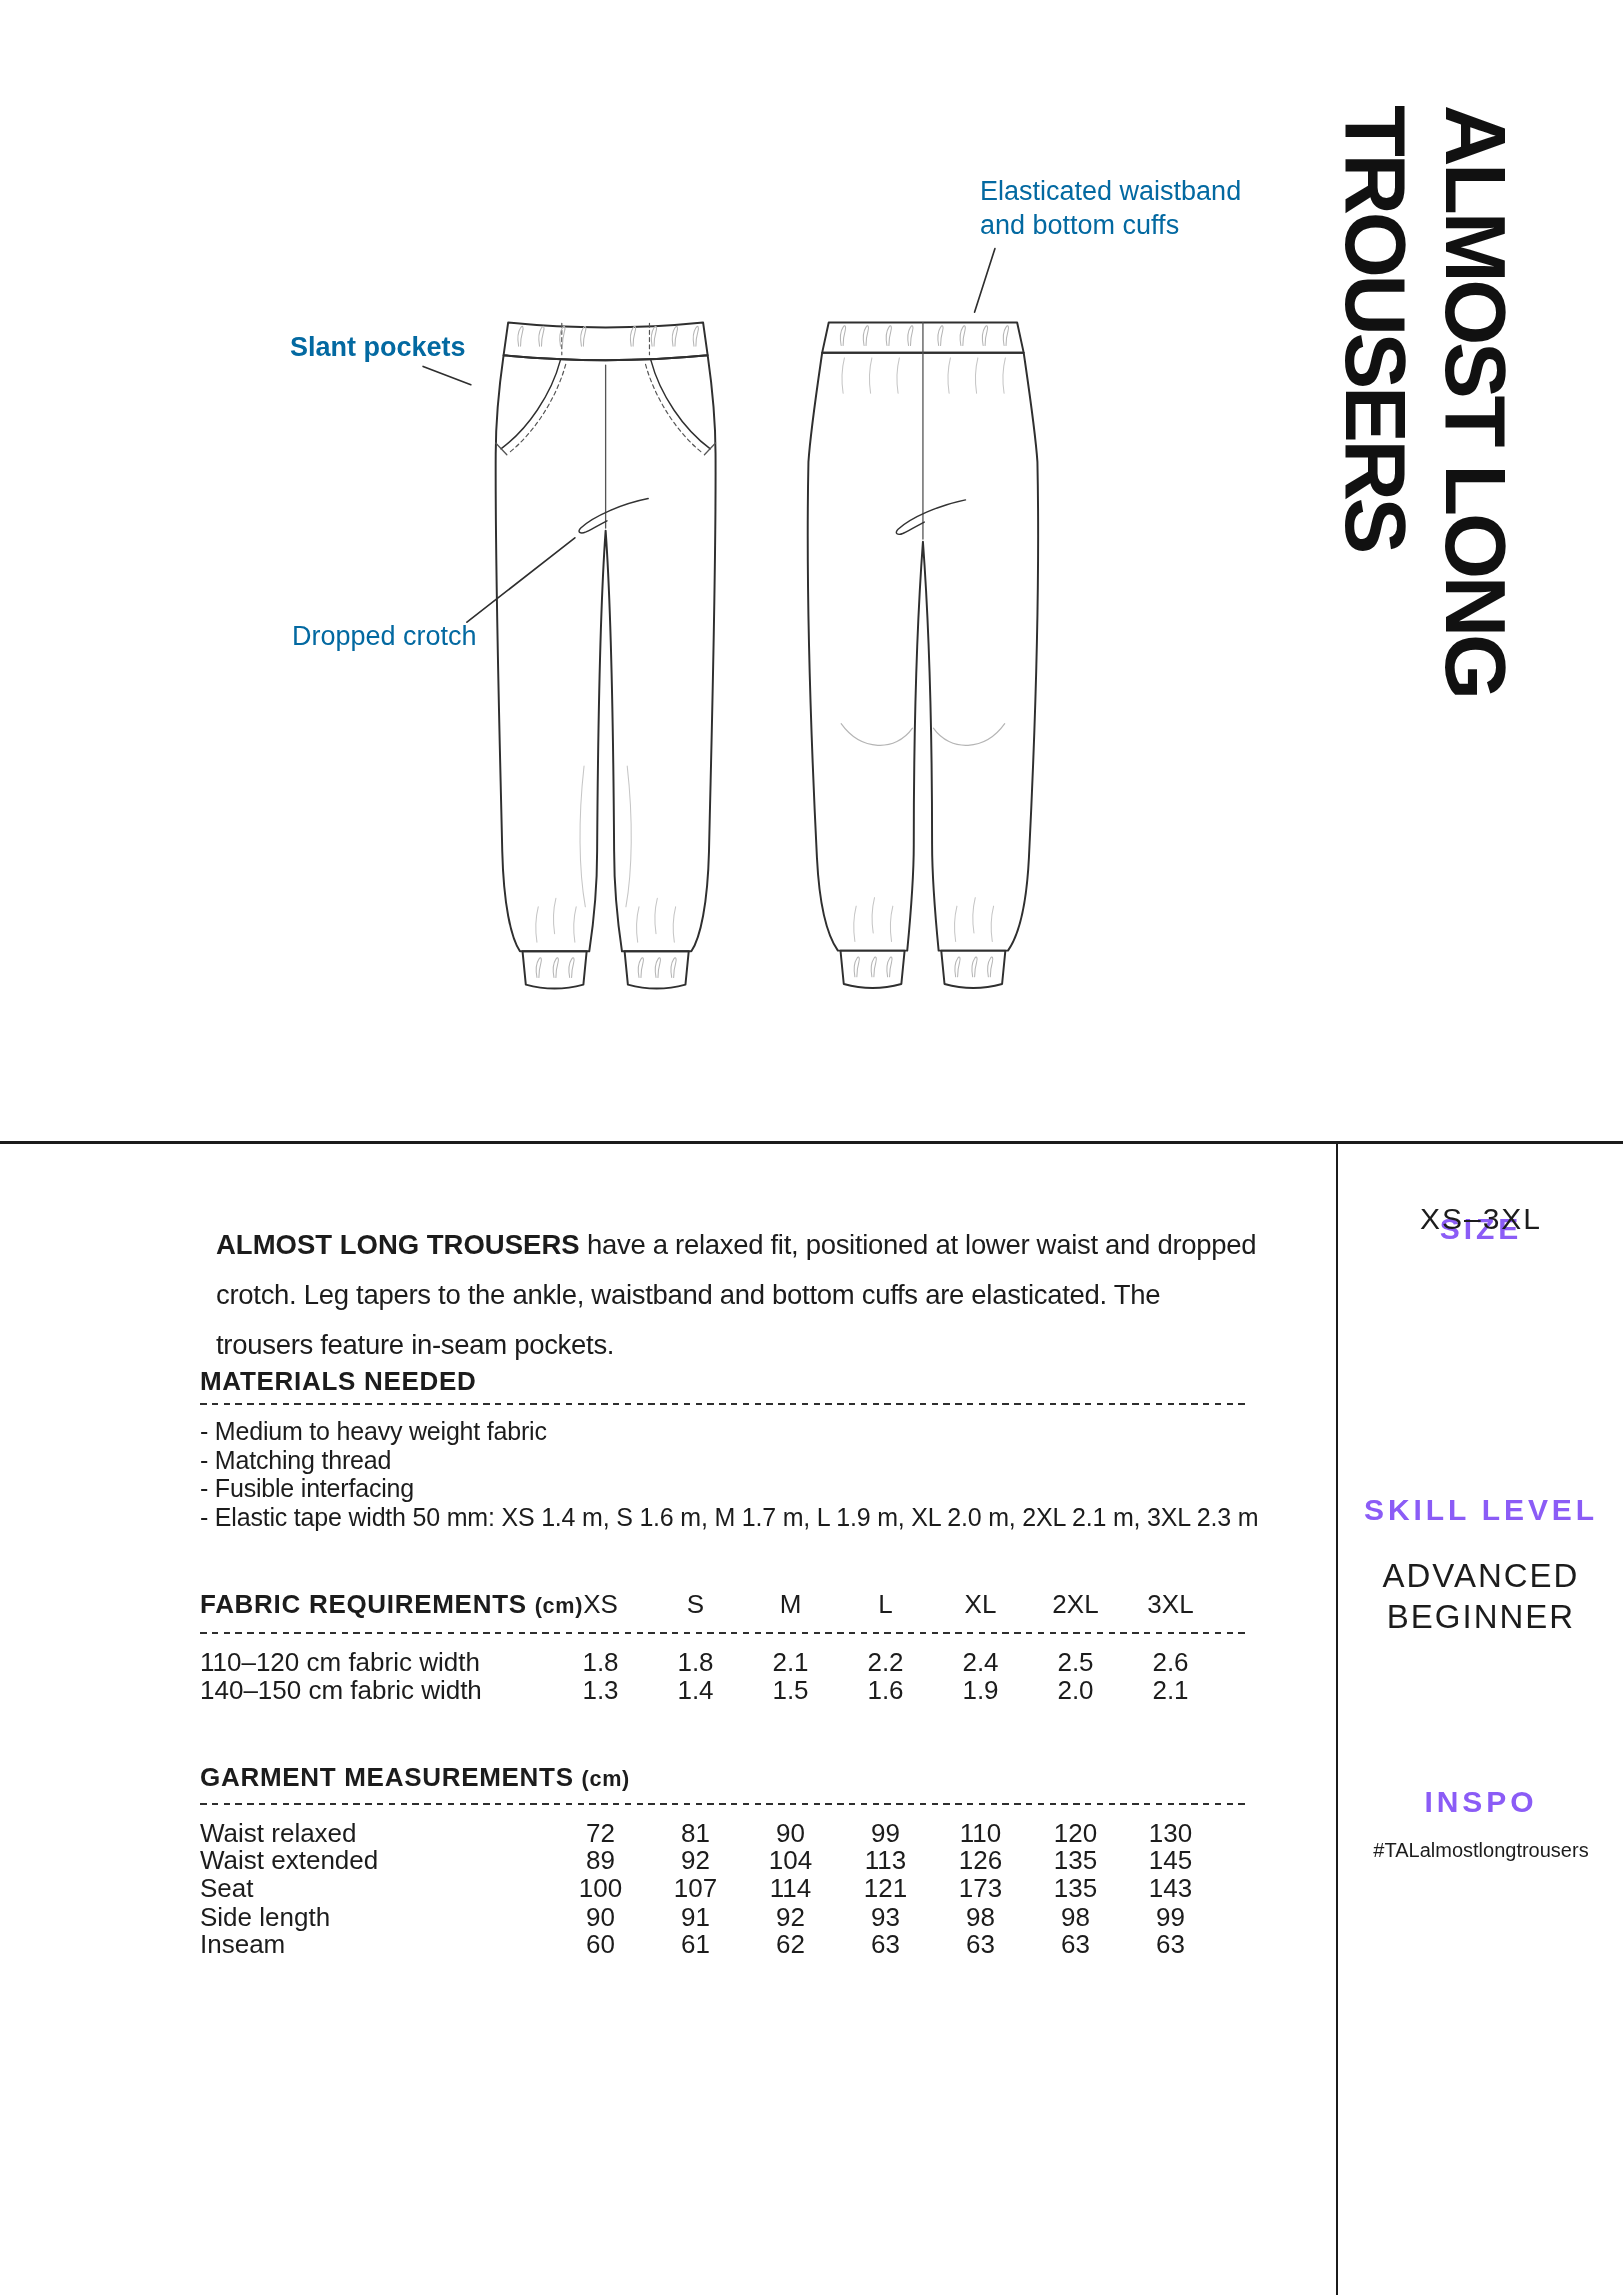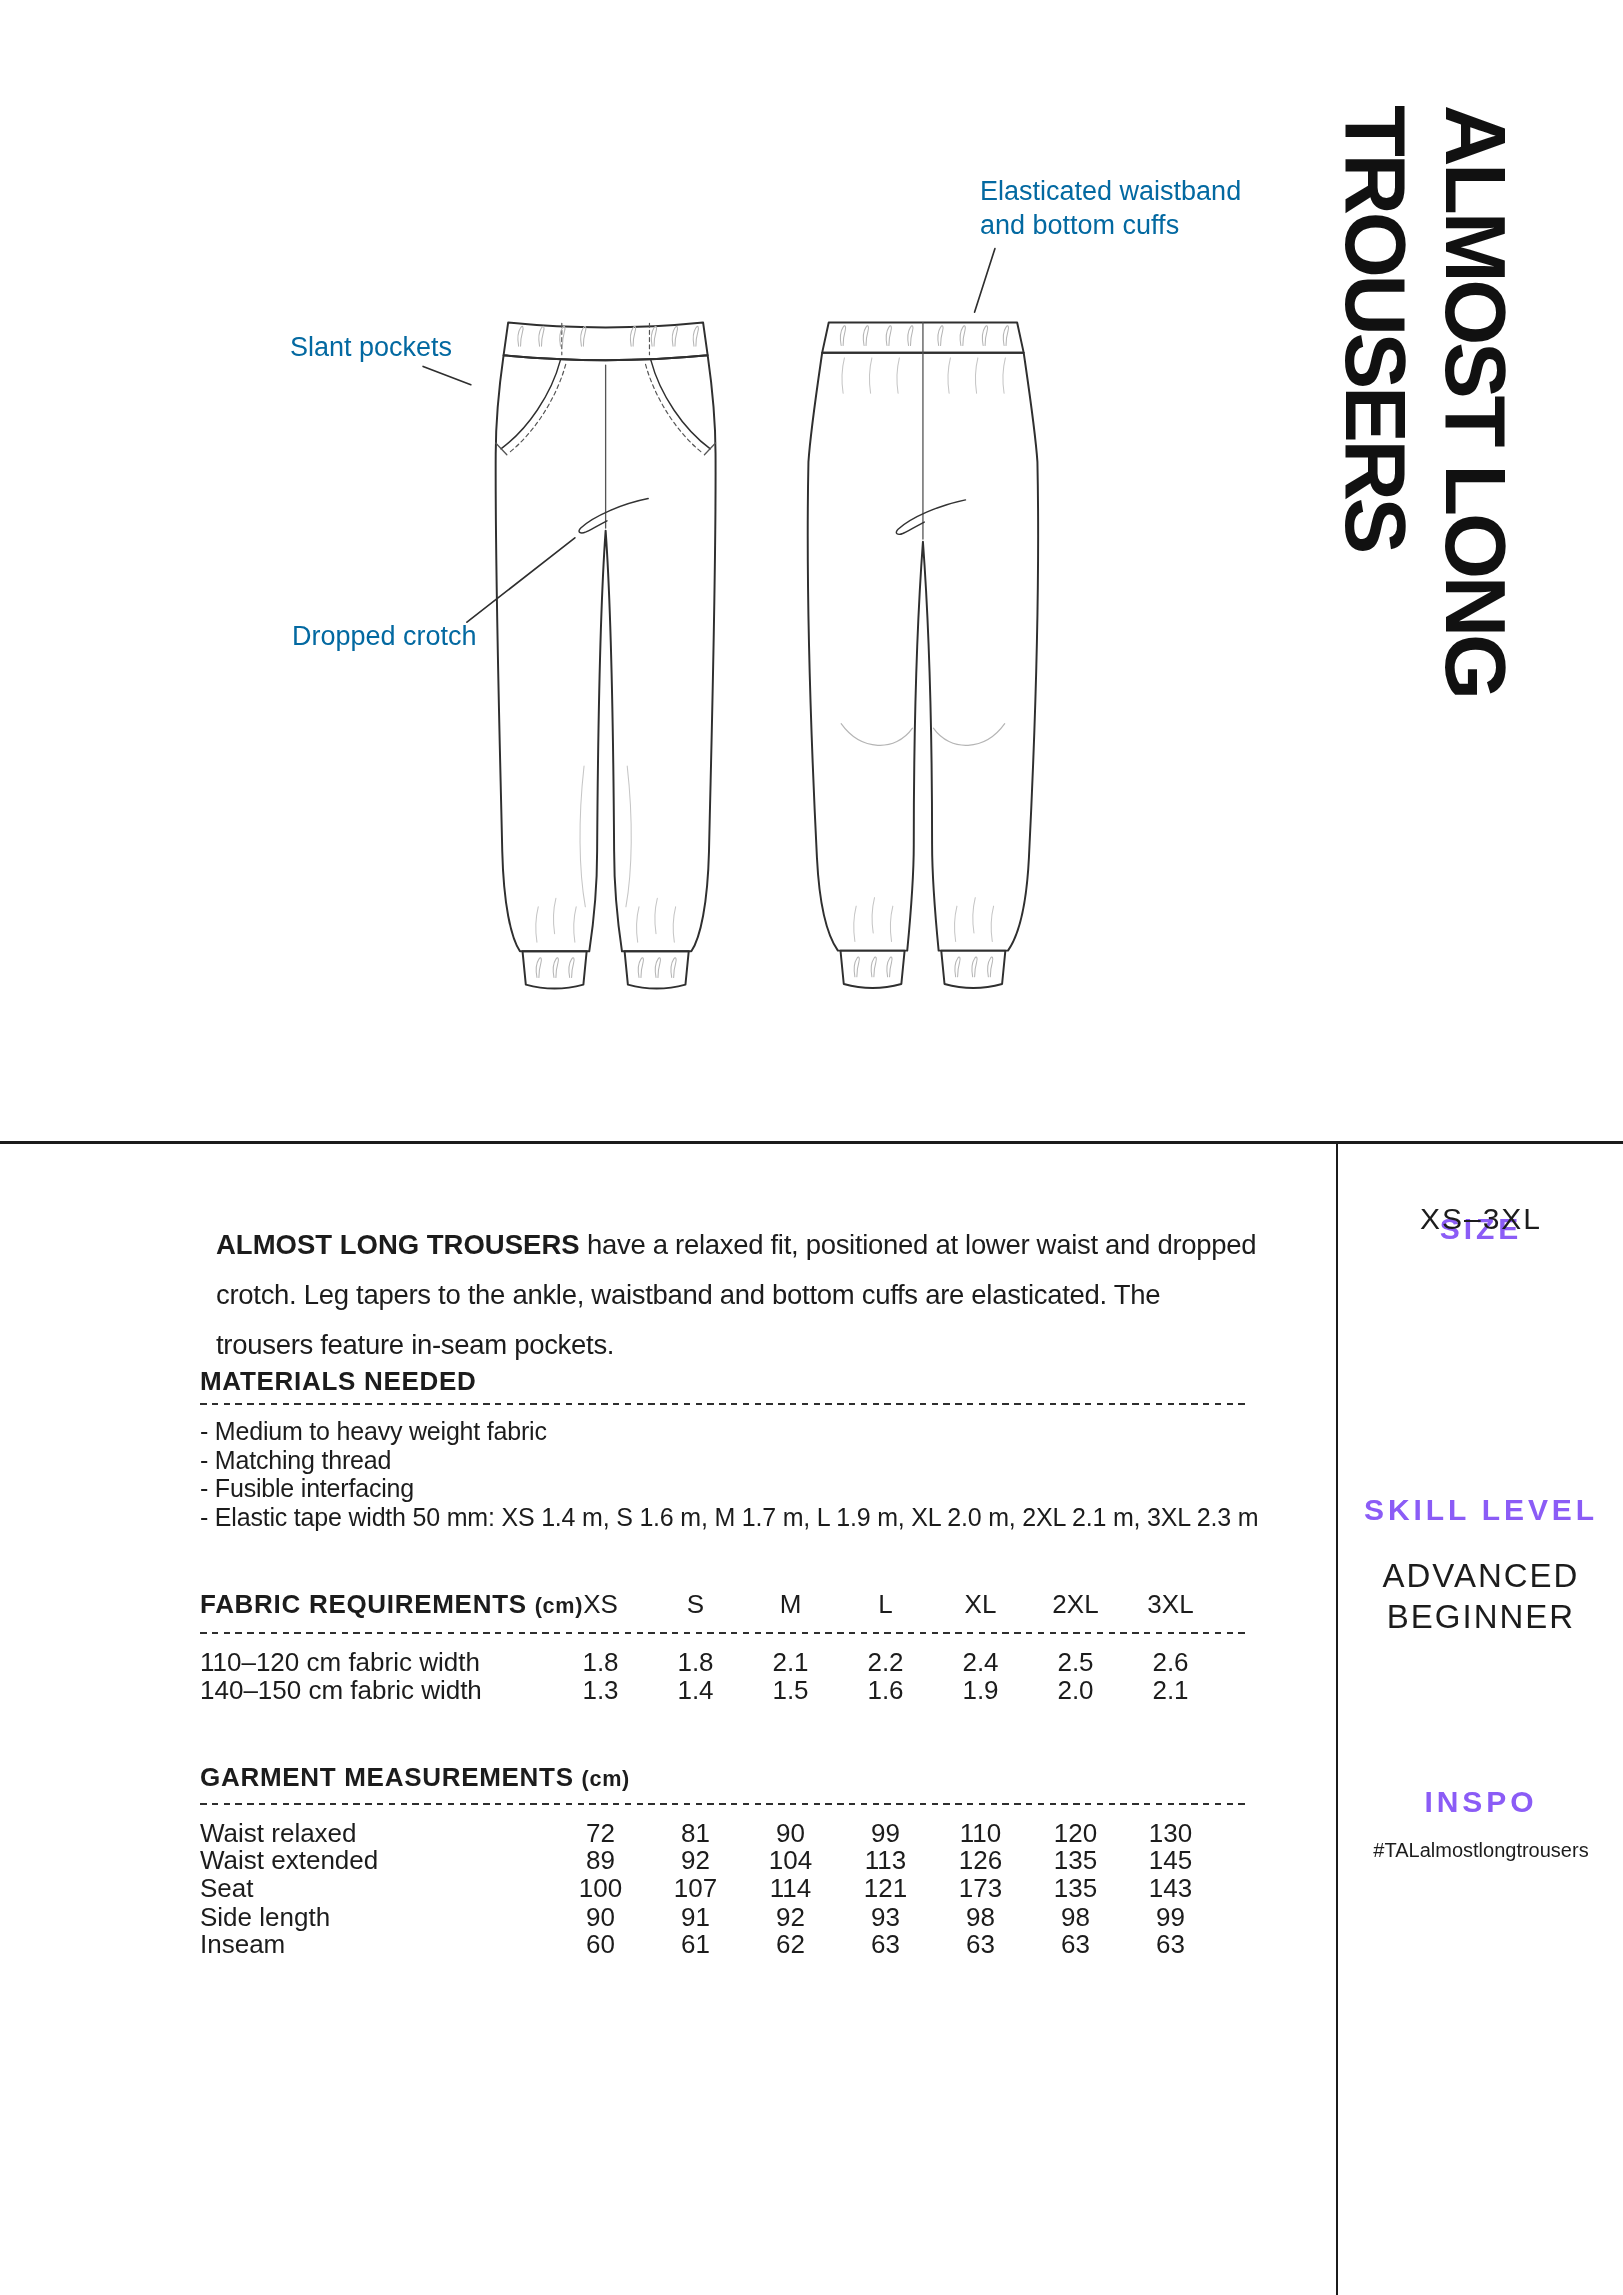--- a/index.html
+++ b/index.html
@@ -20,21 +20,21 @@
   
   .vertical-title{
     position:absolute;top:105px;right:98px;
     writing-mode:vertical-rl;
     font-size:85px;font-weight:700;letter-spacing:-3.3px;line-height:1.18;
     white-space:pre-line;color:#111;
   }
   
   .ann{position:absolute;font-size:27px;line-height:34px;color:#0369a1;white-space:pre-line;}
   #ann-elastic{left:980px;top:174px;}
-  #ann-slant{left:290px;top:330px;}
+  #ann-slant{left:290px;top:330px;font-weight:bold;}
   #ann-crotch{left:292px;top:619px;}
   
   .description{
     position:absolute;left:200px;top:1204px;width:1126px;margin:16px;
     font-size:27.5px;line-height:50px;letter-spacing:-0.3px;white-space:pre-line;
   }
   .description b{font-weight:700;letter-spacing:0;}
   
   .sec-head{position:absolute;left:200px;font-size:26px;font-weight:700;letter-spacing:0.7px;white-space:nowrap;}
   .sec-head .unit{font-size:21.6px;}

